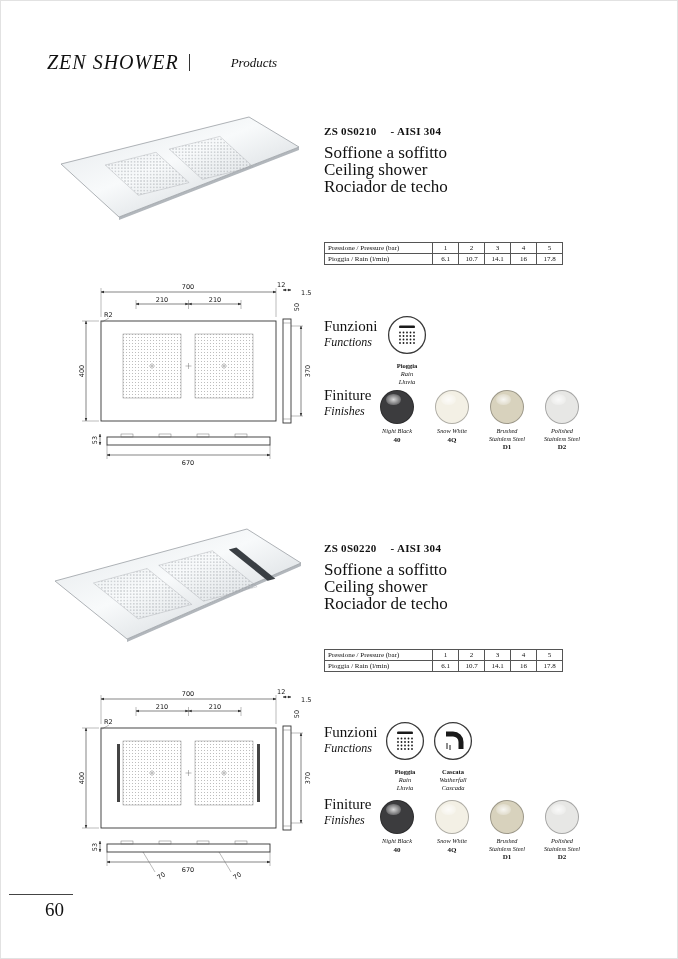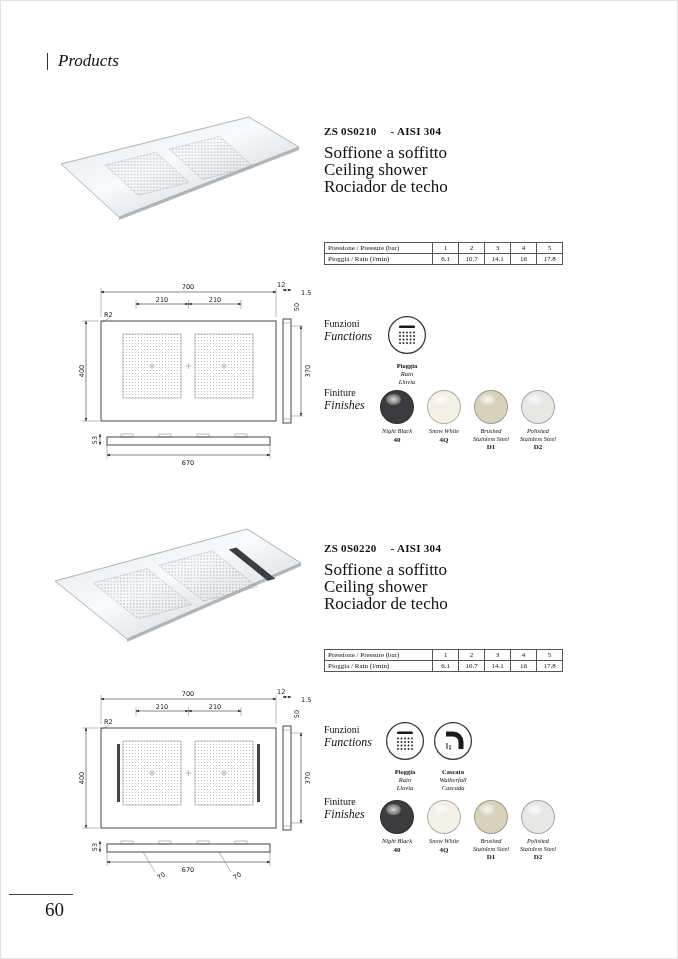--- a/index.html
+++ b/index.html
@@ -8,45 +8,45 @@
     position:relative; width:678px; height:959px; background:#fff;
     border:1px solid #e2e2e2; overflow:hidden;
     font-family:"Liberation Serif", serif; color:#111;
   }
   .abs { position:absolute; }
 
   
   .header { display:flex; align-items:center; gap:10px; }
   .brand { font-style:italic; font-size:20px; letter-spacing:1px; }
   .hdr-sep { width:1px; height:17px; background:#333; }
-  .hdr-section { font-style:italic; font-size:17px; }
+  .hdr-section { font-style:italic; font-size:13px;margin-left:31px; }
 
   
   .prod-code-line { font-family:Liberation Serif, serif; font-weight:bold; font-size:11px; letter-spacing:0.3px; }
   .prod-material { margin-left:14px; }
   .prod-desc { font-size:17px; line-height:17px; }
 
   
   .spec-table { border-collapse:collapse; font-size:7px; }
   .spec-table td { border:0.7px solid #555; padding:1px 3px; height:10px; }
   .spec-table td.lbl { width:108px; text-align:left; }
   .spec-table td.val { width:26px; text-align:center; }
 
   
-  .sec-title { font-size:10px;font-family:Liberation Serif, serif; }
+  .sec-title { font-size:15px;font-family:Liberation Serif, serif; }
   .sec-sub { font-style:italic; font-size:12px; }
 
   
   .fn-block { width:44px; text-align:center; }
   .fn-label { margin-top:3px; font-size:6.5px; line-height:8px; }
   .fn-it { font-weight:bold; }
   .fn-en, .fn-es { font-style:italic; }
 
   
-  .swatch-row { display:flex; gap:3px; }
+  .swatch-row { display:flex; gap:11px; }
   .swatch { width:44px; text-align:center; }
   .swatch-circle { width:34px; height:34px; border-radius:50%; margin:0 auto 3px auto;
     position:relative; border:1px solid rgba(0,0,0,0.28); }
   .swatch-circle::after { content:""; position:absolute; left:16%; top:9%; width:46%; height:36%;
     border-radius:50%; background:radial-gradient(ellipse at center, rgba(255,255,255,0.8), rgba(255,255,255,0)); }
   .swatch-name { font-style:italic; font-size:6.3px; line-height:7.5px; }
   .swatch-code { font-weight:bold; font-size:7px; margin-top:1px; }
 
   
   .pagenum-rule { width:64px; height:1px; background:#444; }
@@ -57,20 +57,21 @@
   .td-thin { stroke:#666; stroke-width:0.45; fill:none; }
   .td-edge { stroke:#333; stroke-width:0.9; fill:none; }
   text.td-t { font-size:6.5px; fill:#111; font-family:"DejaVu Sans", sans-serif; }
 </style>
 </head>
 <body>
 
 <div class="page">
 
   <div class="abs header" style="left:46px; top:50px;">
+    <span class="brand">ZEN SHOWER</span>
     <span class="hdr-sep"></span>
     <span class="hdr-section">Products</span>
   </div>
 
   <svg class="abs" style="left:52px; top:108px;" width="255" height="112" viewBox="0 0 255 112">
     <defs>
       <linearGradient id="mg-a" x1="0" y1="0" x2="1" y2="1">
         <stop offset="0" stop-color="#e3e7ea"></stop>
           <stop offset="0.45" stop-color="#f8fafb"></stop>
         <stop offset="0.75" stop-color="#dde1e4"></stop>

